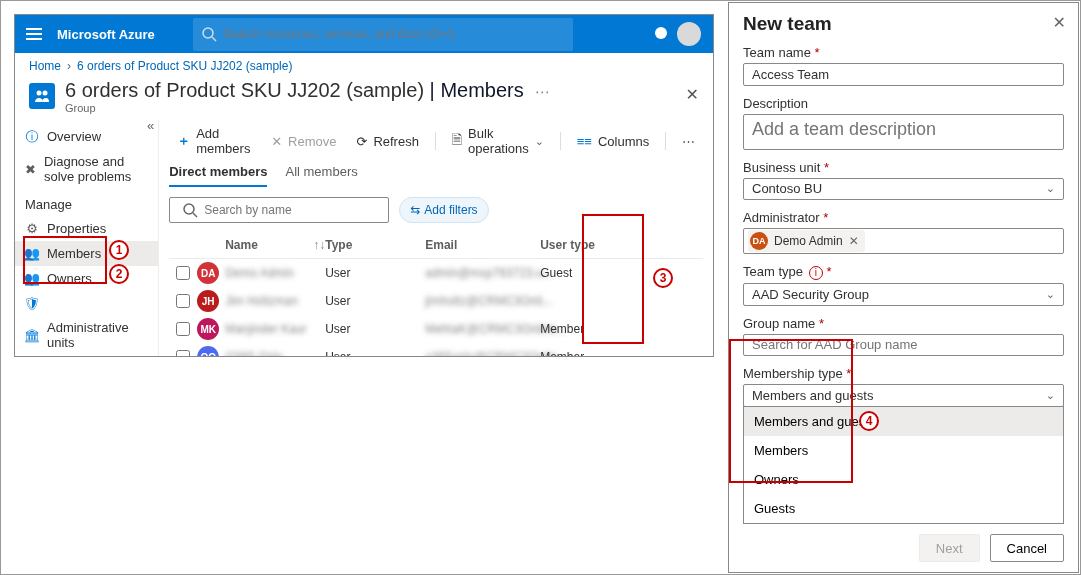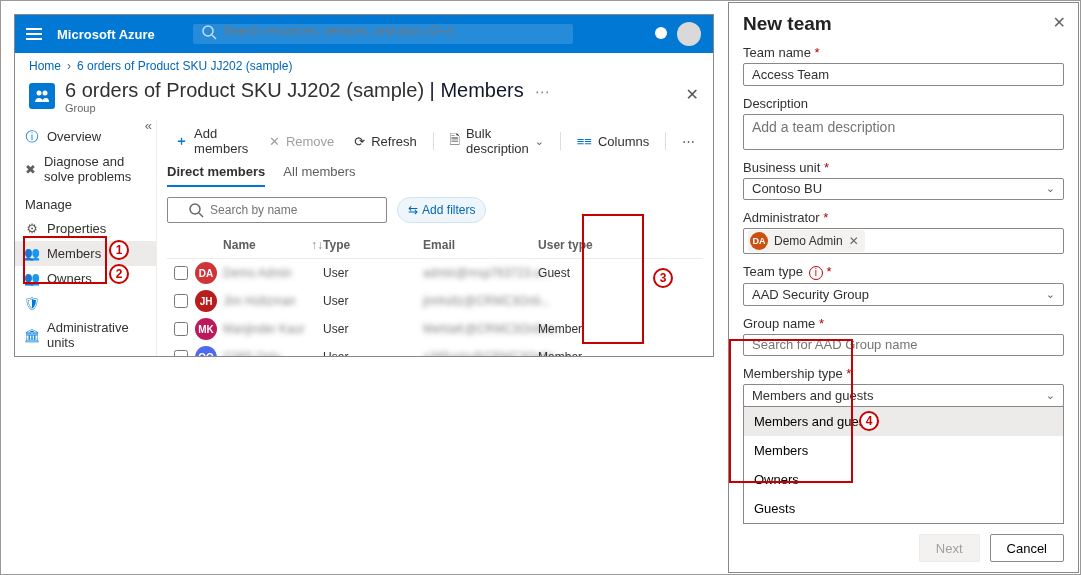--- a/index.html
+++ b/index.html
@@ -4,21 +4,21 @@
 <style>
 *{box-sizing:border-box;margin:0;padding:0;font-family:"Segoe UI",Arial,sans-serif}
 body{width:1081px;height:575px;overflow:hidden;position относительное:relative;border:1px solid #999;background:#fff}
 .wrap{display:flex;height:100%}
 .azure{width:700px;height:343px;border:1px solid #888;position:relative;overflow:hidden;margin:13px}
 .d365{flex:1;border:1px solid #888;margin:1px;display:flex;flex-direction:column;padding:10px 14px 10px 14px;position:relative;height:571px}
 .topbar{height:38px;background:#0078d4;display:flex;align-items:center;color:#fff;font-size:13px}
 .ham{width:38px;display:flex;justify-content:center;cursor:pointer}
 .ham svg,.icon-svg{width:16px;height:16px}
 .brand{font-weight:600;padding-left:4px;width:140px}
-.searchbox{flex:0 0 380px;display:flex;align-items:flex-start;background:rgba(255,255,255,.15);height:20px;border-radius:2px;padding:0 8px;color:#cde}
+.searchbox{flex:0 0 380px;display:flex;align-items:center;background:rgba(255,255,255,.15);height:33px;border-radius:2px;padding:0 8px;color:#cde}
 .searchbox input{background:transparent;border:0;color:#cde;font-size:12px;flex:1;margin-left:6px;outline:none}
 .top-right{margin-left:auto;display:flex;align-items:center;gap:8px;padding-right:12px}
 .avatar-top{width:24px;height:24px;border-radius:50%;background:#d9d9d9}
 .crumbs{height:26px;display:flex;align-items:center;padding:0 14px;font-size:12px;color:#0067b8}
 .crumbs span.sep{color:#666;margin:0 6px}
 .page-head{display:flex;align-items:flex-start;padding:0 14px 6px 14px}
 .group-ico{width:26px;height:26px;background:#0078d4;border-radius:3px;margin-right:10px;margin-top:4px;display:flex;align-items:center;justify-content:center;color:#fff;font-size:13px}
 .page-title{font-size:20px;color:#303030}
 .page-title .light{color:#0f172a;font-weight:400}
 .subtype{font-size:11px;color:#666}
@@ -33,21 +33,21 @@
 .si-ico.gray{color:#605e5c}
 .main{flex:1;padding:4px 10px}
 .toolbar{display:flex;align-items:center;gap:4px;height:34px;font-size:13px;color:#323130}
 .tb-btn{display:flex;align-items:center;gap:6px;padding:0 8px;cursor:pointer}
 .tb-btn.disabled{color:#a19f9d}
 .tb-sep{width:1px;height:18px;background:#ddd;margin:0 4px}
 .tabs{display:flex;gap:18px;font-size:13px;margin:6px 0 10px 0}
 .tab{color:#605e5c;padding-bottom:6px;cursor:pointer}
 .tab.active{color:#323130;border-bottom:2px solid #0078d4;font-weight:600}
 .filter-row{display:flex;gap:10px;margin-bottom:8px}
-.searchname{display:flex;align-items:center;border:1px solid #8a8886;height:26px;width:220px;padding:0 20px;font-size:12px;color:#666;border-radius:2px}
+.searchname{display:flex;align-items:center;border:1px solid #8a8886;height:26px;width:220px;padding:0 12px;font-size:12px;color:#666;border-radius:2px}
 .searchname input{border:0;flex:1;font-size:12px;outline:none;margin-left:6px}
 .add-filter{display:flex;align-items:center;gap:4px;border:1px solid #cfe4f5;background:#eef5fb;color:#0067b8;font-size:12px;height:26px;padding:0 10px;border-radius:13px;cursor:pointer}
 .grid-head,.grid-row{display:flex;align-items:center;font-size:12px;color:#323130;height:28px}
 .grid-head{color:#605e5c;font-weight:600;border-bottom:1px solid #edebe9}
 .col-chk{width:28px;display:flex;justify-content:center}
 .col-ava{width:28px}
 .col-name{width:100px;display:flex;align-items:center;gap:4px}
 .col-type{width:100px}
 .col-email{width:115px}
 .col-utype{width:70px}
@@ -56,21 +56,21 @@
 input[type=checkbox]{width:14px;height:14px}
 
 .ann-box{position:absolute;border:2px solid #c80000;pointer-events:none;z-index:50}
 .ann-num{position:absolute;width:20px;height:20px;border:2px solid #c80000;border-radius:50%;display:flex;align-items:center;justify-content:center;font-size:12px;color:#c80000;font-weight:600;background:#fff;z-index:51;pointer-events:none}
 
 .d365 h1{font-size:19px;font-weight:600;color:#232323}
 .close-x{position:absolute;right:12px;top:10px;color:#666;cursor:pointer;font-size:16px}
 .fld-label{font-size:13px;color:#323130;margin-top:10px;margin-bottom:3px}
 .req::after{content:" *";color:#a80000}
 .d-input{width:100%;border:1px solid #8a8886;height:26px;padding:0 8px;font-size:13px;color:#323130;border-radius:2px}
-.d-textarea{width:100%;border:1px solid #8a8886;height:40px;padding:4px 8px;font-size:14px;color:#999;border-radius:2px;resize:none}
+.d-textarea{width:100%;border:1px solid #8a8886;height:40px;padding:4px 8px;font-size:18px;color:#999;border-radius:2px;resize:none}
 .d-select{width:100%;border:1px solid #8a8886;height:26px;padding:0 8px;font-size:13px;color:#323130;border-radius:2px;display:flex;align-items:center;justify-content:space-between;cursor:pointer;background:#fff}
 .chev{color:#666;font-size:11px}
 .pill{display:inline-flex;align-items:center;gap:6px;background:#f3f2f1;border-radius:3px;padding:2px 6px 2px 2px;font-size:12px}
 .pill .ava2{width:18px;height:18px;border-radius:50%;background:#ca5010;color:#fff;font-size:9px;display:flex;align-items:center;justify-content:center;font-weight:600}
 .pill .x{color:#666;cursor:pointer;font-size:12px}
 .info-ico{display:inline-flex;width:14px;height:14px;border:1px solid #c80000;color:#c80000;border-radius:50%;font-size:10px;align-items:center;justify-content:center;margin-left:6px}
 .dropdown-open{border:1px solid #8a8886;margin-top:-1px;background:#fff;font-size:13px}
 .dropdown-open .opt{padding:7px 10px;cursor:pointer}
 .dropdown-open .opt.sel{background:#edebe9}
 .panel-foot{margin-top:auto;display:flex;justify-content:flex-end;gap:10px;padding-top:10px}
@@ -171,21 +171,21 @@
               <span>✕</span>
               <span>Remove</span>
             </div>
      <div class="tb-btn">
               <span>⟳</span>
               <span>Refresh</span>
             </div>
      <div class="tb-sep"></div>
      <div class="tb-btn">
               <span>🗎</span>
-              <span>Bulk description</span>
+              <span>Bulk operations</span>
               <span class="chev">⌄</span>
             </div>
      <div class="tb-sep"></div>
      <div class="tb-btn">
               <span style="color:#0078d4">≡≡</span>
               <span>Columns</span>
             </div>
      <div class="tb-sep"></div>
      <div class="tb-btn">⋯</div>
     </div>

